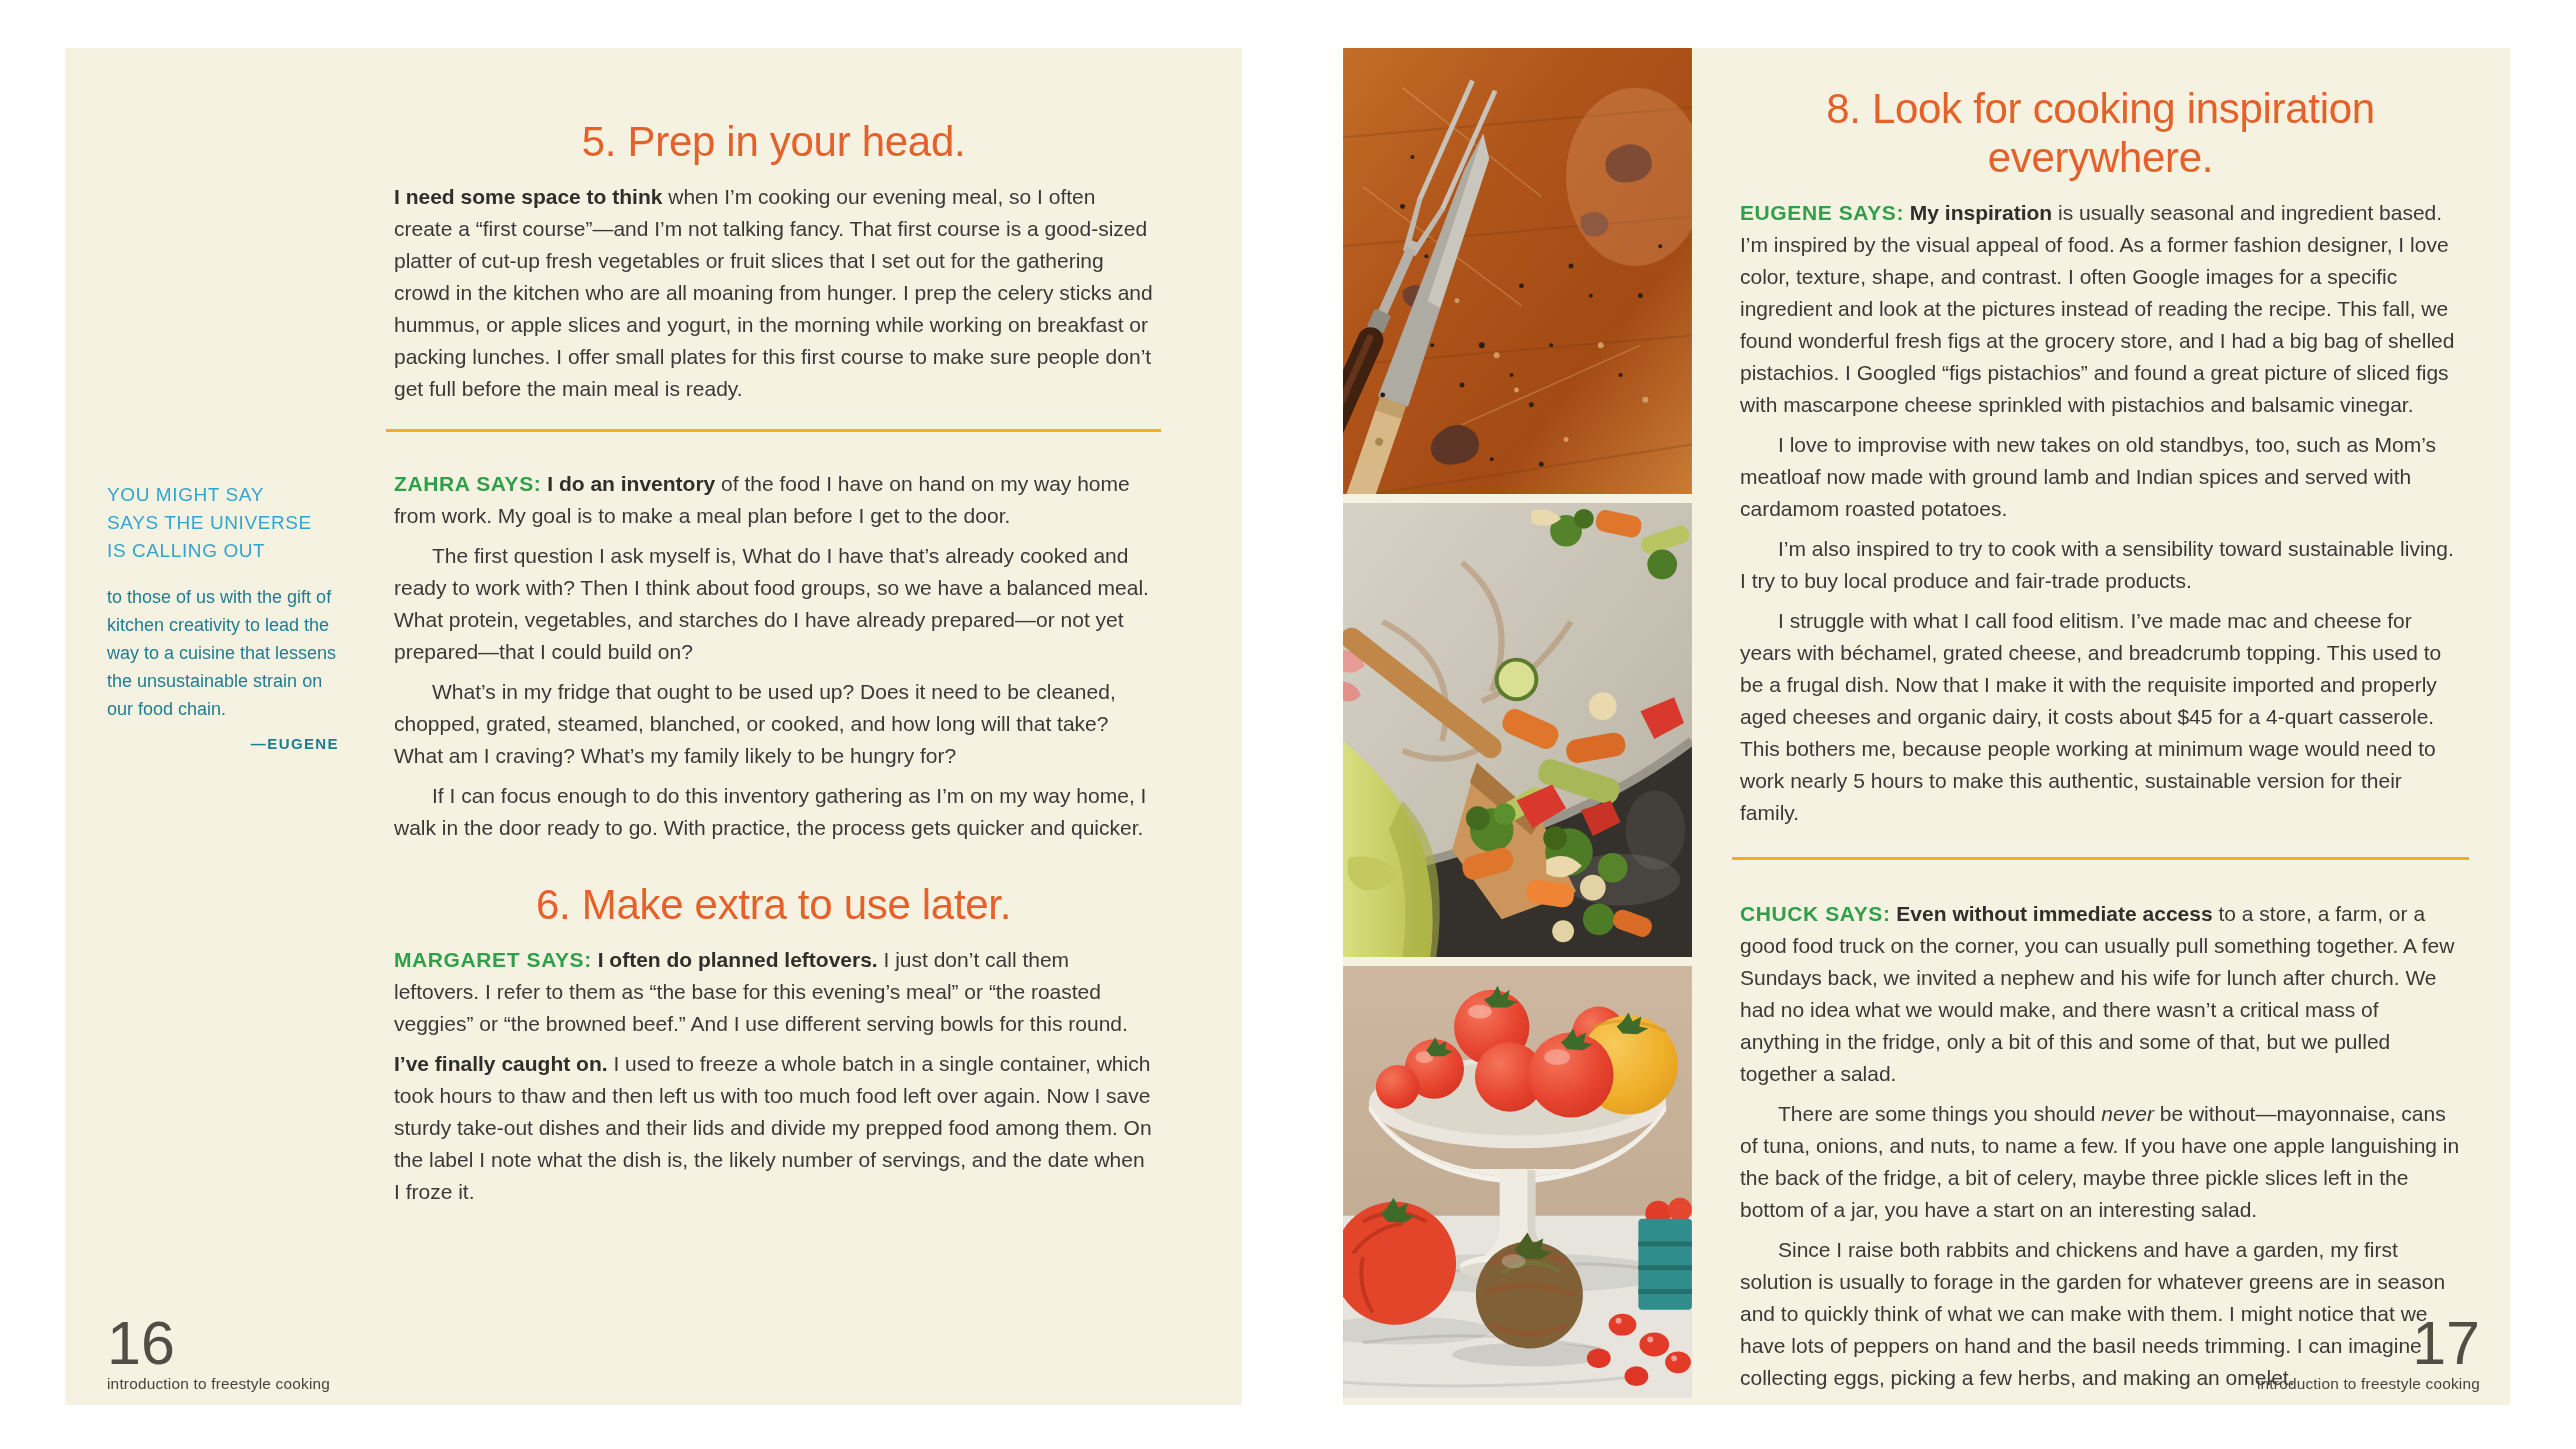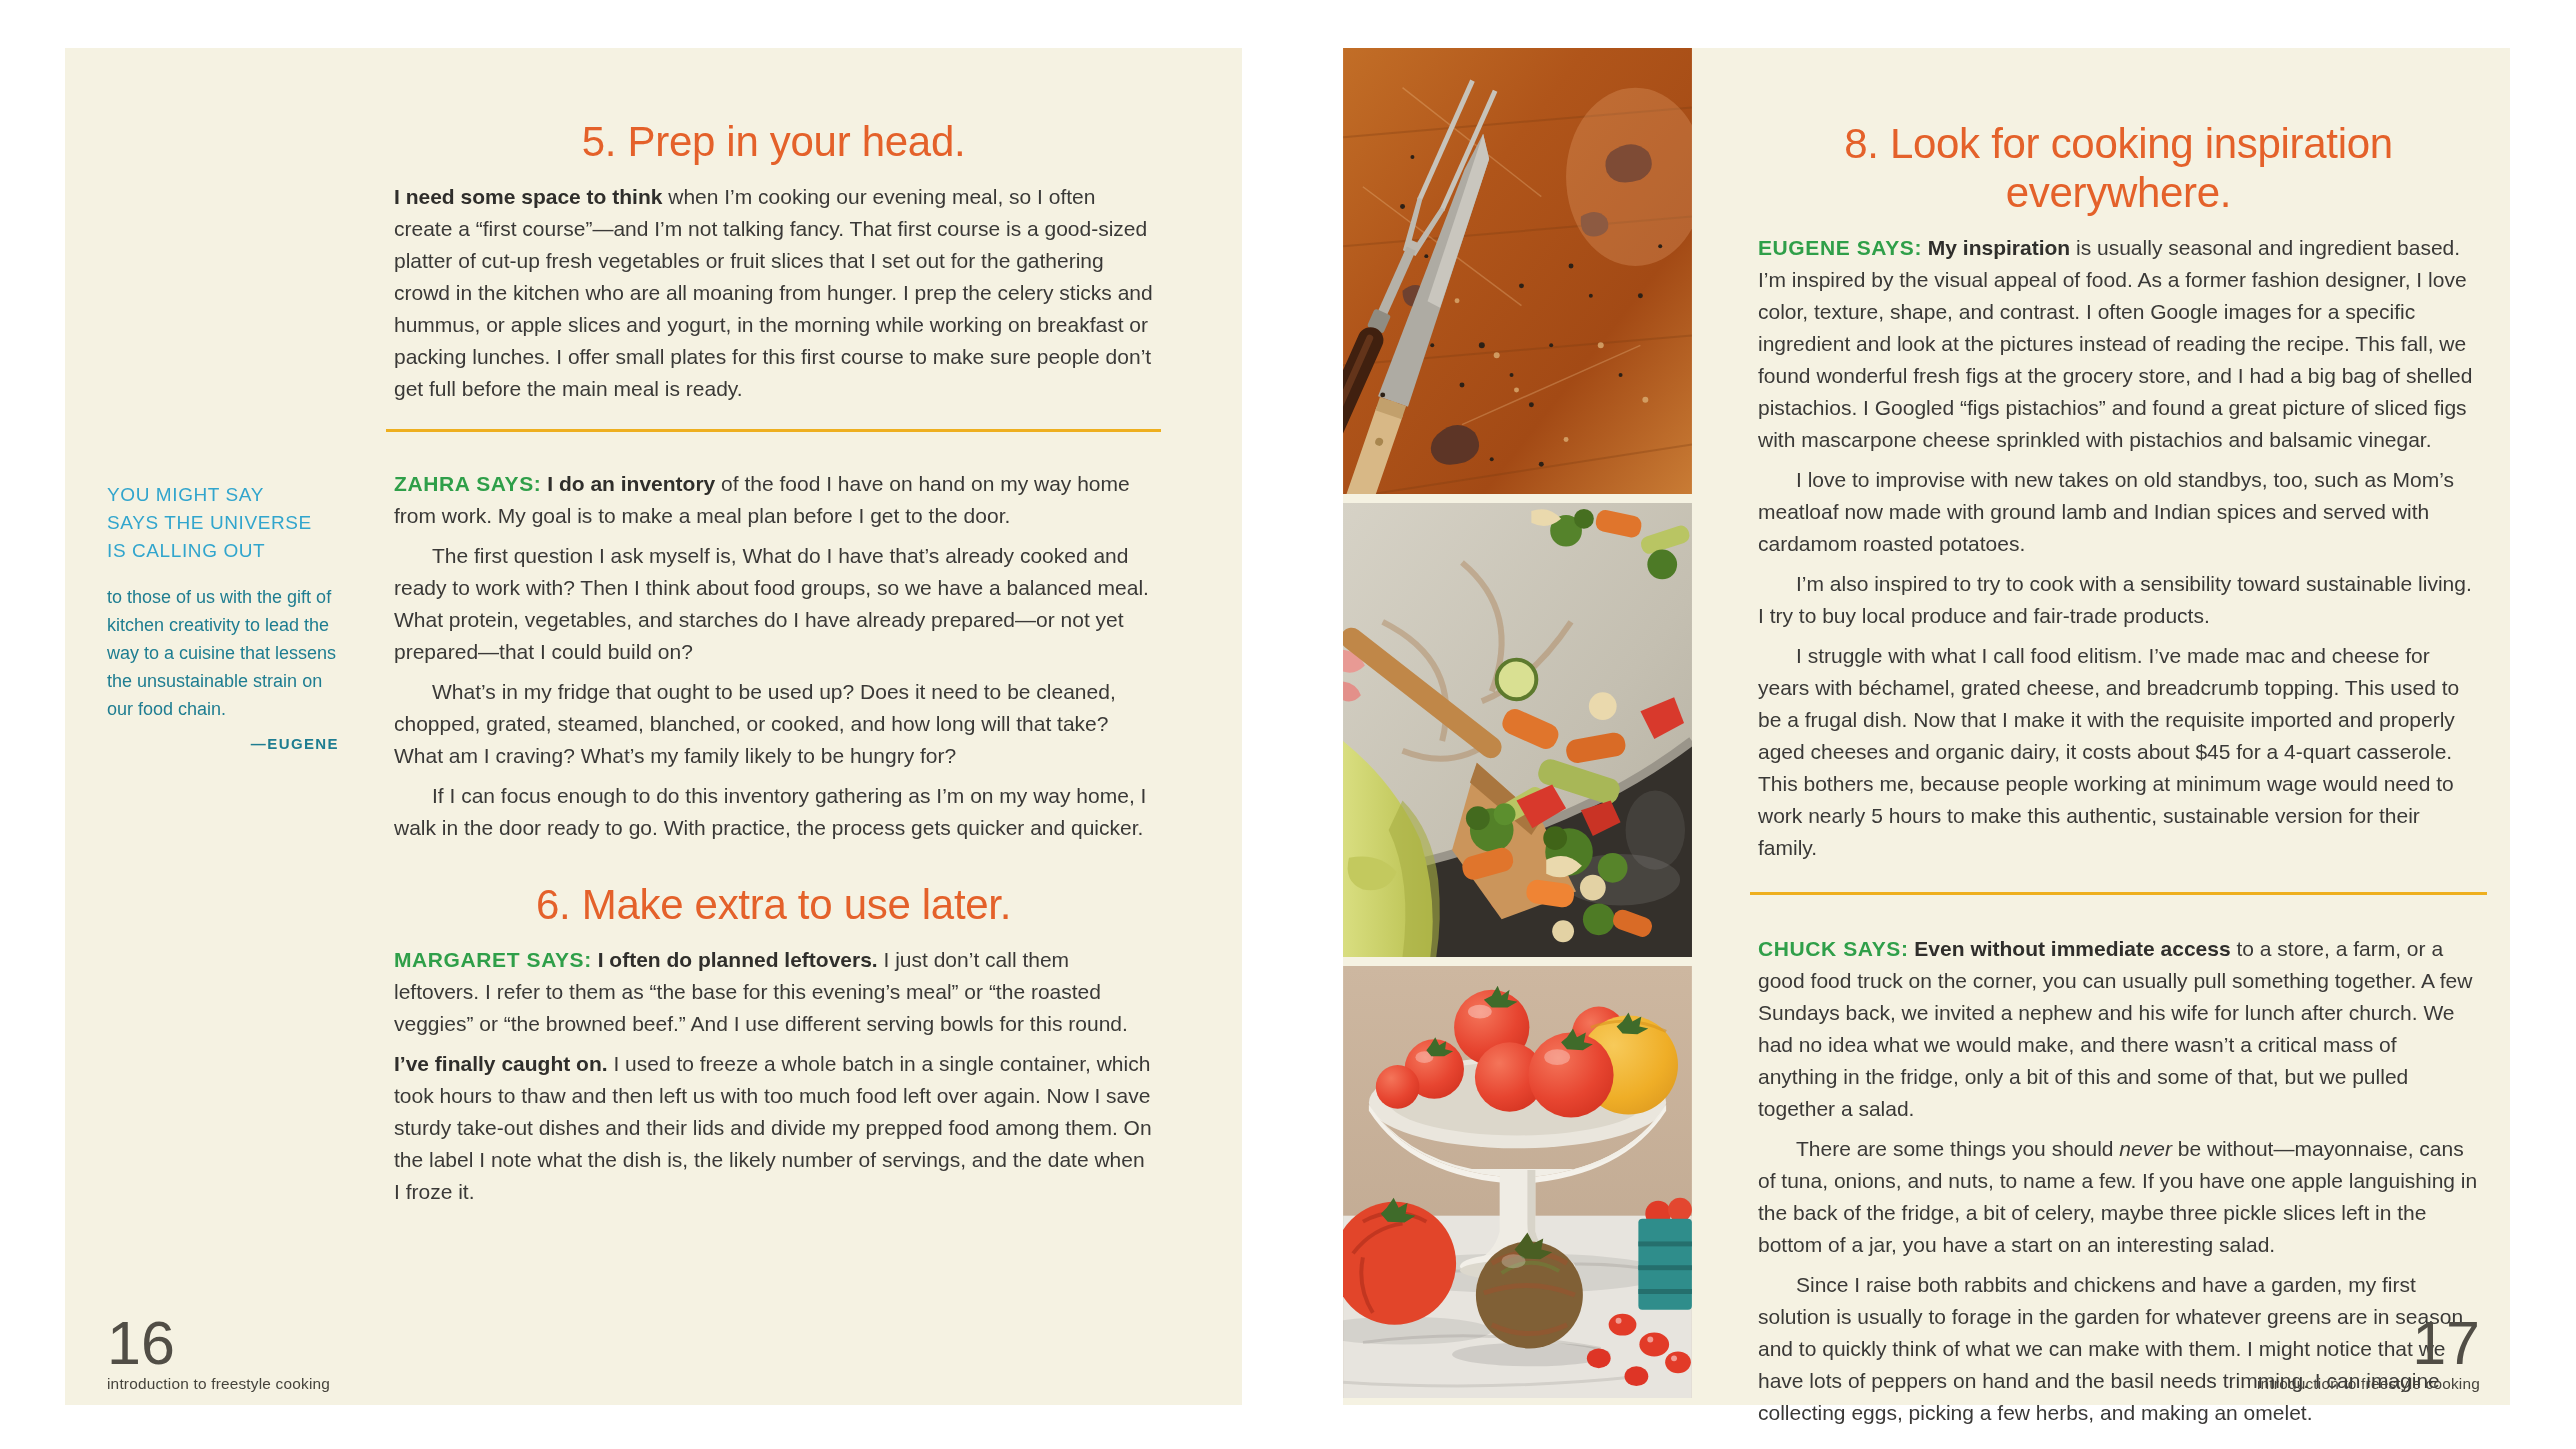--- a/index.html
+++ b/index.html
@@ -11,21 +11,21 @@
   html,body{margin:0;padding:0;}
   body{width:2576px;height:1449px;background:#ffffff;font-family:"Liberation Sans","DejaVu Sans",sans-serif;}
   .spread{position:relative;width:2576px;height:1449px;background:#ffffff;overflow:hidden;}
   .page{position:absolute;top:48px;height:1357px;background:var(--paper,#f5f2e2);}
   .page-left{left:65px;width:1177px;}
   .page-right{left:1343px;width:1167px;}
 
   
   .text-col{position:absolute;top:0;}
   .left-col{left:321px;width:775px;padding-top:69px;}
-  .right-col{left:407px;width:737px;padding-top:71px;}
+  .right-col{left:389px;width:737px;padding-top:36px;}
   h2.h{font-weight:normal;color:var(--heading-orange,#e4612a);font-size:42px;line-height:49px;margin:0 0 15px 0;letter-spacing:-0.3px;text-align:center;}
   h2.h.gap-top{margin-top:36px;}
   p.body{margin:8px;color:var(--body-text,#3a3937);font-size:21px;line-height:32px;}
   p.body.indent{text-indent:38px;}
   p.body b{font-weight:bold;color:#2f2e2b;}
   .says{color:var(--label-green,#2f9f49);font-weight:bold;letter-spacing:0.6px;}
   .rule{height:3px;background:var(--rule-gold,#eeaf1e);margin:24px 0 36px 0;}
   .rule.right-rule{margin:28px 0 38px 0;}
 
   

